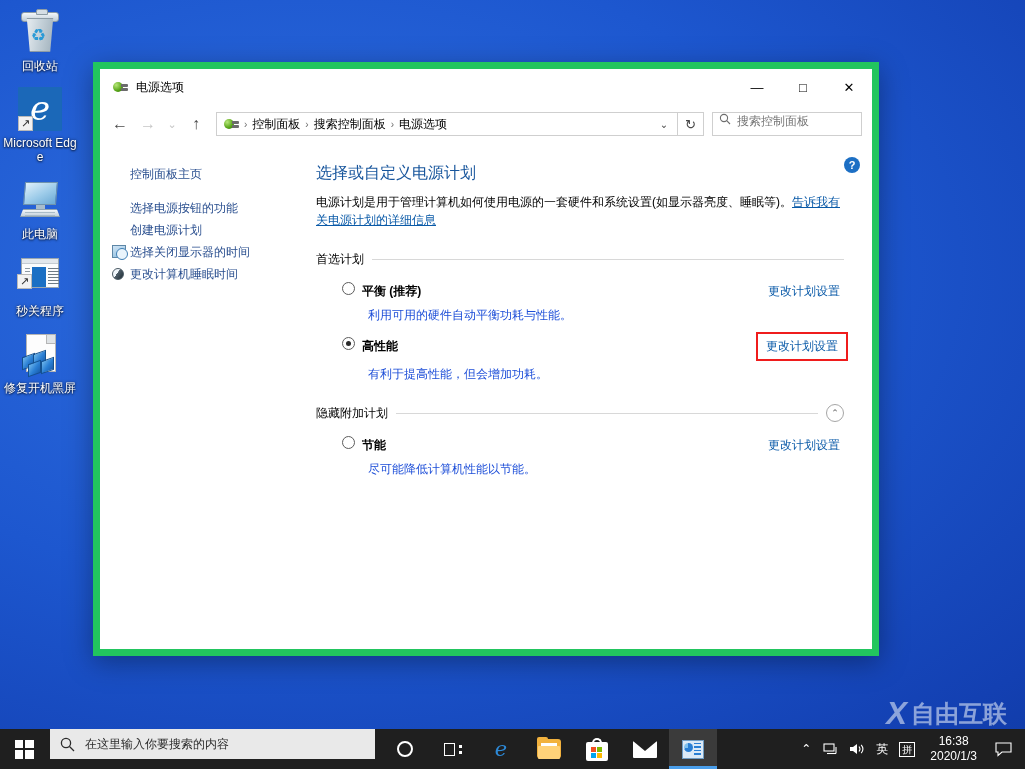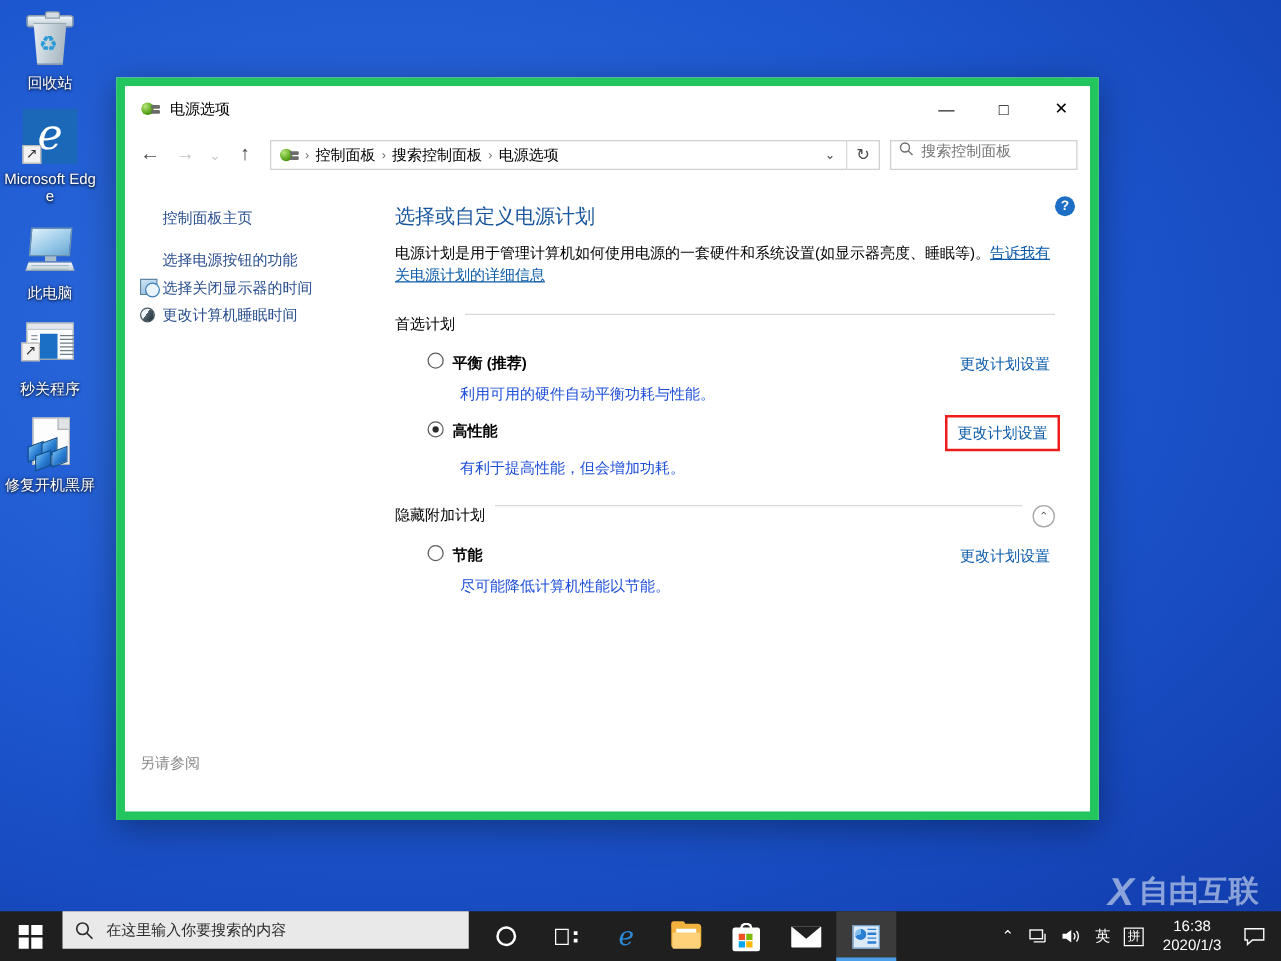--- a/index.html
+++ b/index.html
@@ -257,21 +257,21 @@
     font-size: 16px; color: #17559c; font-weight: normal;
     margin-bottom: 9px;
   }
   .page-desc {
     font-size: 12px; color: #000; line-height: 18px; max-width: 556px;
   }
   .inline-link { color: #0a5aa8; text-decoration: underline; cursor: default; }
 
   .group { margin-top: 22px; }
   .group-head {
-    display: flex; gap: 8px; margin-bottom: 6px;
+    display: flex; align-items: center; gap: 8px; margin-bottom: 6px;
   }
   .group-head .gt { font-size: 12px; color: #000; flex: none; }
   .group-head .gline { flex: 1; height: 1px; background: #d8d8d8; }
   .collapse-btn {
     width: 18px; height: 18px; border-radius: 50%;
     border: 1px solid #a6a6a6; color: #5c5c5c; font-size: 9px;
     display: flex; align-items: center; justify-content: center;
     flex: none; cursor: default;
   }
 
@@ -564,34 +564,37 @@
       <div class="side-link">
         <span class="si"></span>
         <span>控制面板主页</span>
       </div>
       <div class="side-gap"></div>
       <div class="side-link">
         <span class="si"></span>
         <span>选择电源按钮的功能</span>
       </div>
       <div class="side-link">
+        <span class="si"></span>
+        <span>创建电源计划</span>
+      </div>
+      <div class="side-link">
         <span class="si">
             <span class="icon-clock"></span>
           </span>
         <span>选择关闭显示器的时间</span>
       </div>
       <div class="side-link">
         <span class="si">
             <span class="icon-moon"></span>
           </span>
         <span>更改计算机睡眠时间</span>
       </div>
 
       <div class="see-also">
-        <div class="see-also-title">另请参阅</div>
       </div>
     </div>
 
     <div class="main">
       <div class="page-title">选择或自定义电源计划</div>
       <div class="page-desc">
         <span>电源计划是用于管理计算机如何使用电源的一套硬件和系统设置(如显示器亮度、睡眠等)。</span><span class="inline-link">告诉我有关电源计划的详细信息</span>
       </div>
 
       <div class="group">

